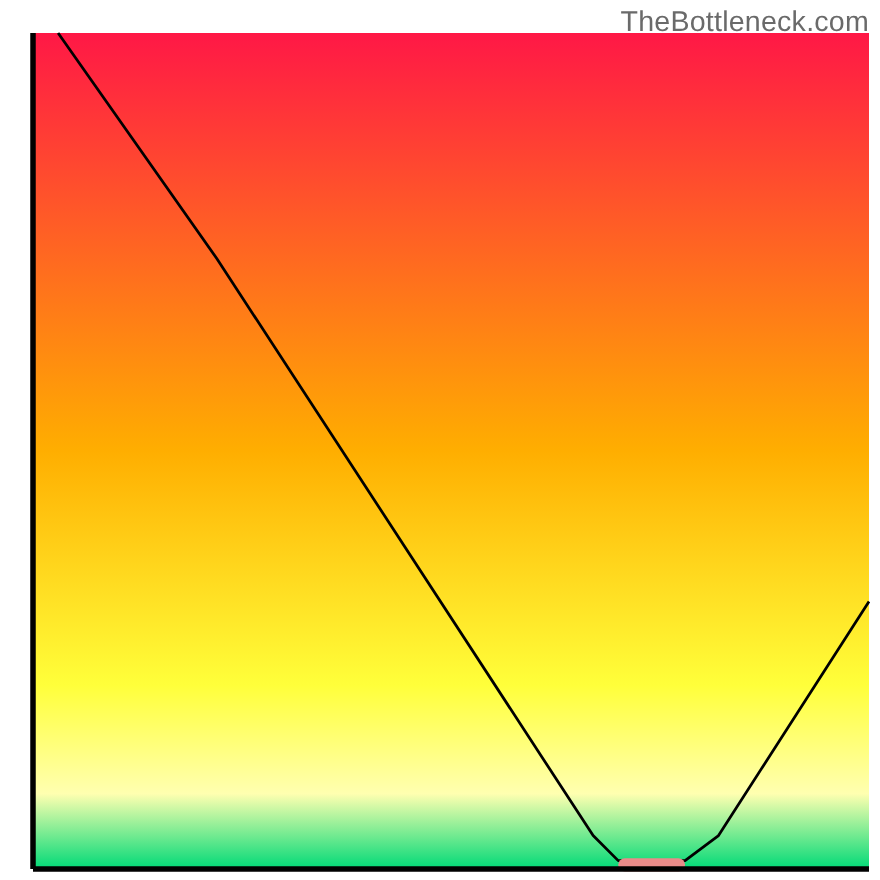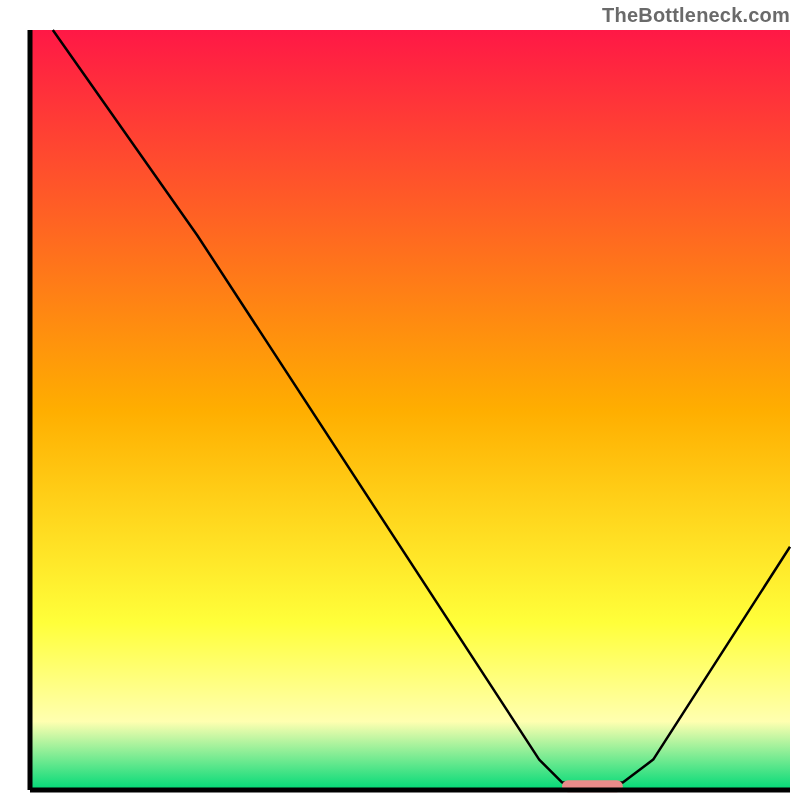--- a/index.html
+++ b/index.html
@@ -12,23 +12,23 @@
   }
   .container {
     position: relative;
     width: 800px;
     height: 800px;
   }
   .watermark {
     position: absolute;
     top: 4px;
     right: 10px;
-    font-size: 20px;
+    font-size: 26px;
     color: #6a6a6a;
-    font-weight: 700;
+    font-weight: 400;
     letter-spacing: 0.2px;
     z-index: 10;
   }
   svg {
     position: absolute;
     top: 0;
     left: 0;
   }
 </style>
 </head>

